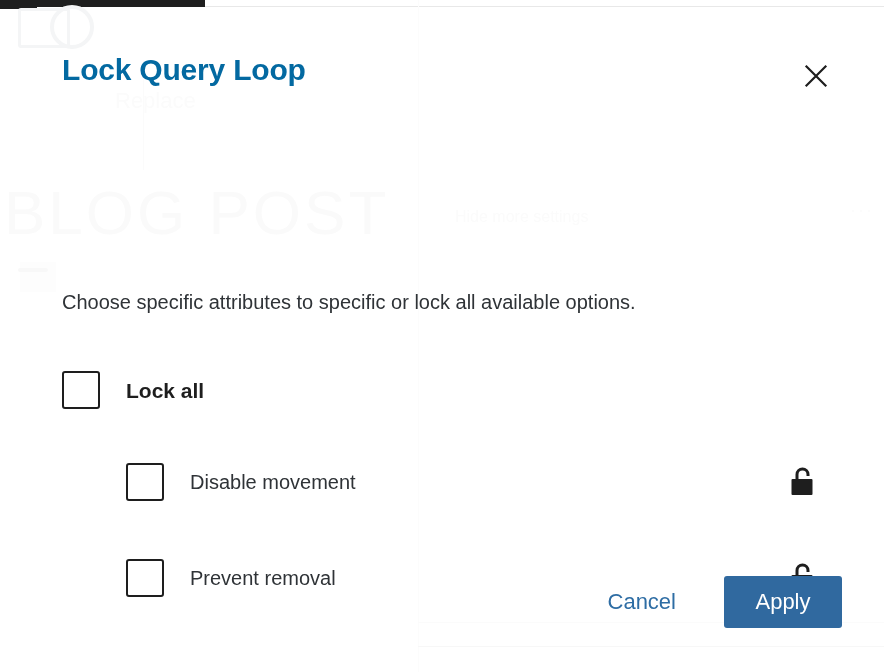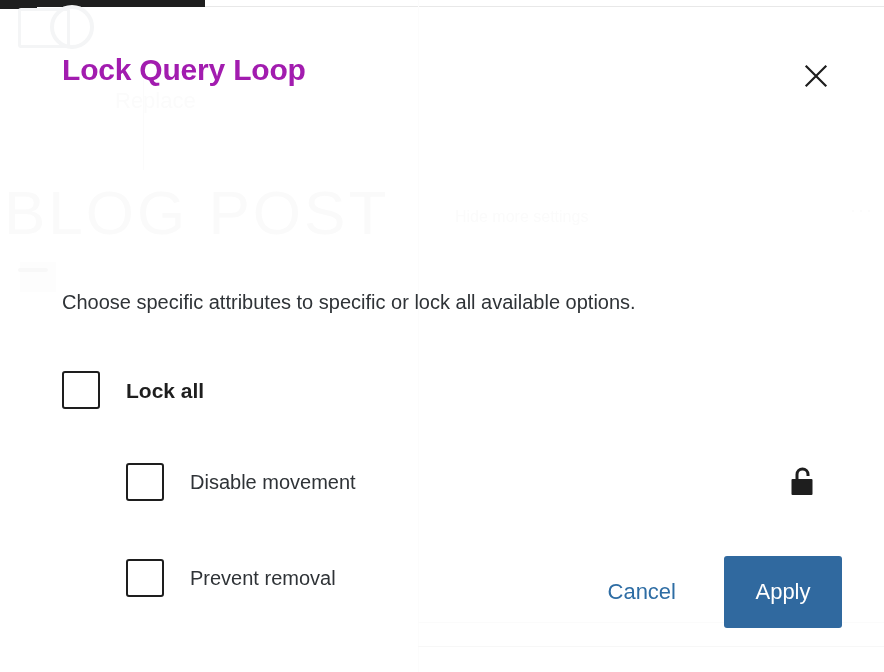--- a/index.html
+++ b/index.html
@@ -142,21 +142,21 @@
     flex: none;
   }
   .modal-title {
     position: absolute;
     left: 62px;
     top: 52px;
     margin: 0;
     font-size: 30px;
     font-weight: 700;
     letter-spacing: -0.2px;
-    color: #a21caf;
+    color: #0369a1;
     line-height: 1.2;
     white-space: nowrap;
   }
   .close-button {
     position: absolute;
     right: 42px;
     top: 50px;
     width: 52px;
     height: 52px;
     background: transparent;
@@ -268,21 +268,21 @@
     border-radius: 2px;
   }
   .btn-apply {
     background: #30699f;
     border: none;
     color: #ffffff;
     font-family: "Liberation Sans", sans-serif;
     font-size: 22px;
     line-height: 1;
     padding: 0 26px;
-    height: 72px;
+    height: 52px;
     min-width: 118px;
     border-radius: 3px;
     cursor: pointer;
   }
 </style>
 </head>
 <body>
 
 <div id="backdrop">
   <div class="bd-topbar"></div>

